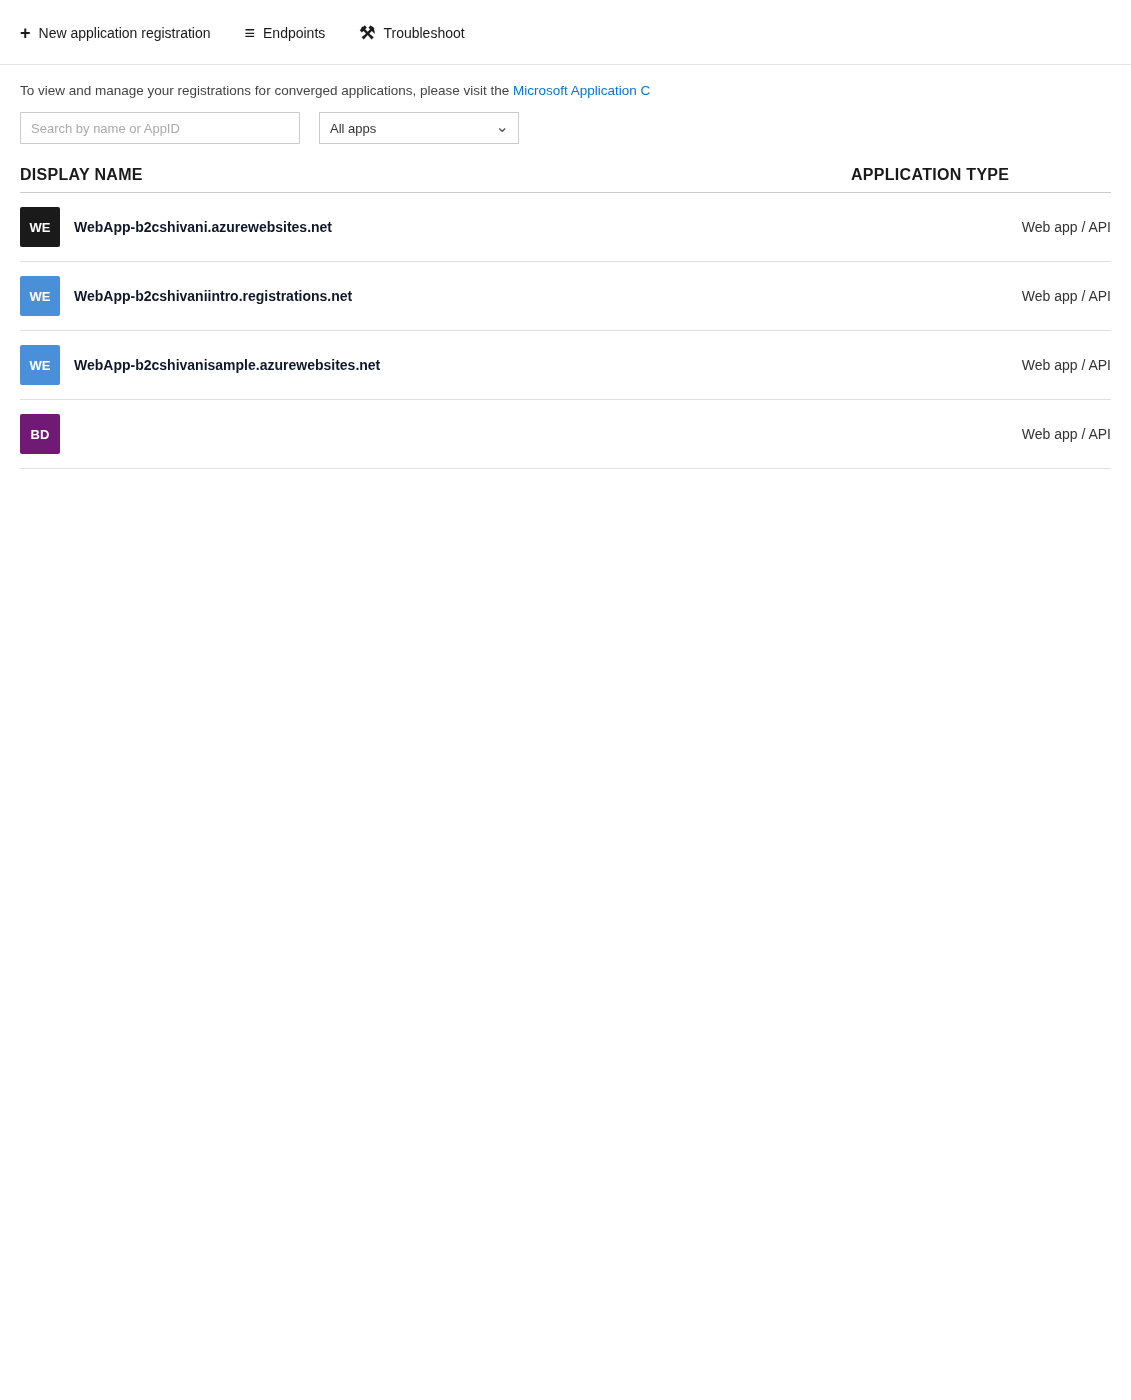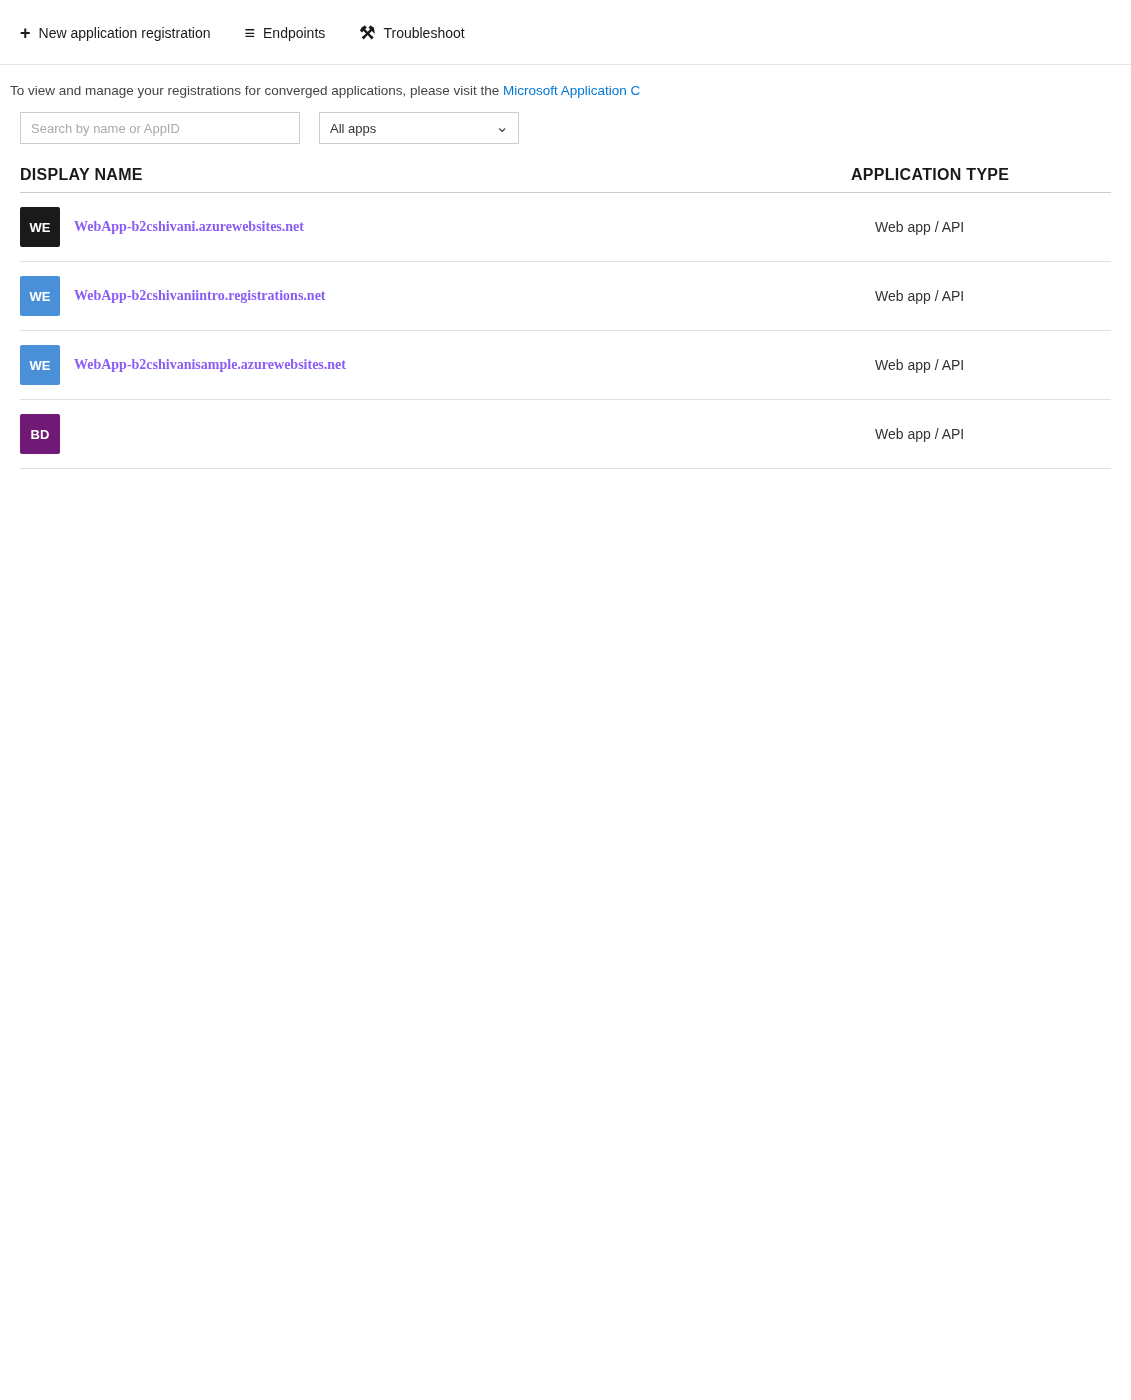--- a/index.html
+++ b/index.html
@@ -33,21 +33,21 @@
       background: none;
       border: none;
     }
     .toolbar-icon {
       font-size: 18px;
       font-weight: 700;
     }
 
     
     .info-bar {
-      padding: 18px 20px 14px 10px;
+      padding: 18px 20px 14px 20px;
       font-size: 13.5px;
       color: #444;
     }
     .info-bar a {
       color: #0078d4;
       text-decoration: none;
     }
 
     
     .filters-row {
@@ -116,20 +116,21 @@
       text-transform: uppercase;
     }
 
     .table-row {
       display: grid;
       grid-template-columns: 1fr 260px;
       align-items: center;
       padding: 14px 0;
       border-bottom: 1px solid #e0e0e0;
       cursor: pointer;
+      text-align: right;
     }
 
     .app-cell {
       display: flex;
       align-items: center;
       gap: 14px;
     }
 
     .app-avatar {
       width: 40px;
@@ -140,22 +141,21 @@
       font-size: 13px;
       font-weight: 600;
       color: #fff;
       flex-shrink: 0;
       border-radius: 2px;
     }
 
     .app-name {
       font-size: 14px;
       font-weight: 600;
-      color: #8b5cf6;
-      font-family: Liberation Serif, serif;
+      color: #0f172a;
     }
 
     .app-type {
       font-size: 14px;
       color: #333;
       margin-left: 24px;
     }
 
     .avatar-black { background-color: #1a1a1a; }
     .avatar-blue { background-color: #4a90d9; }

